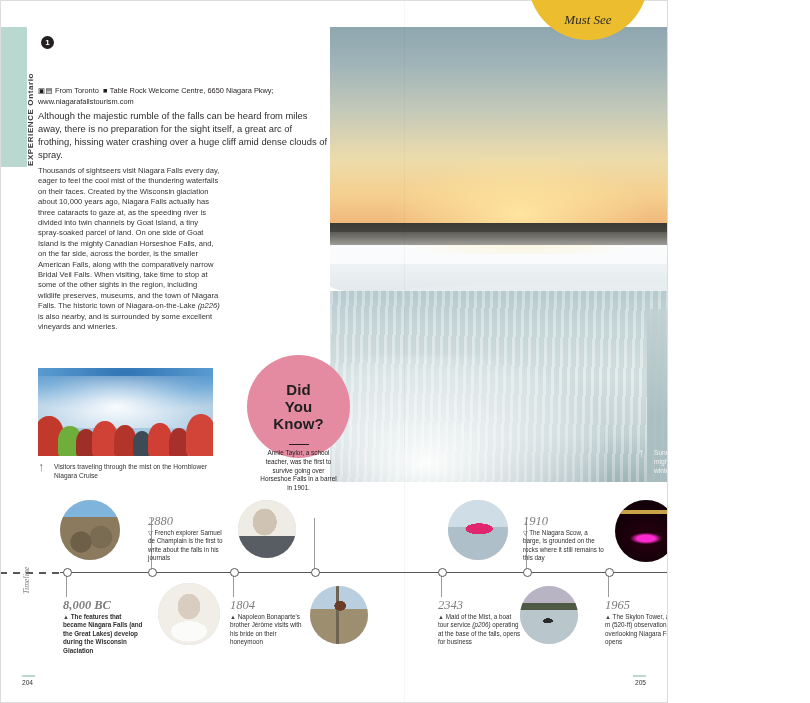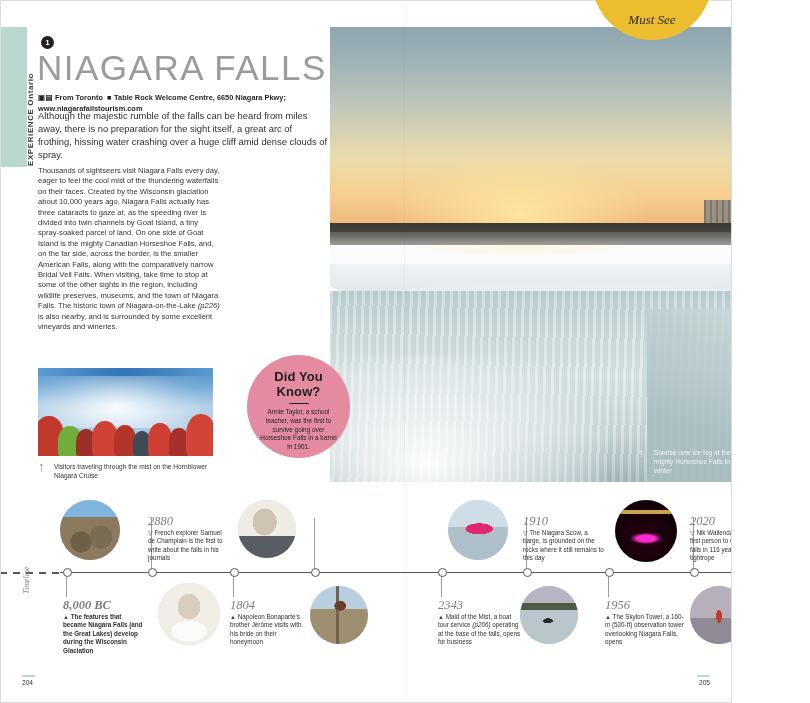--- a/index.html
+++ b/index.html
@@ -1,38 +1,38 @@
 <!DOCTYPE html>
 <html><head>
 <meta charset="utf-8">
 <style>
   html,body{margin:0;padding:0;background:#fff;}
   body{width:810px;height:703px;overflow:hidden;font-family:"Liberation Sans",sans-serif;color:#231f20;}
-  .page{position:relative;width:732px;height:703px;background:#ffffff;overflow:hidden;}
+  .page{position:relative;width:668px;height:703px;background:#ffffff;overflow:hidden;}
 
   
   .edge-tab{position:absolute;left:0;top:27px;width:27px;height:140px;background:#b9d8cf;}
   .vert-label{position:absolute;left:-30px;top:115px;width:120px;transform:rotate(-90deg);
     transform-origin:center center;text-align:center;font-size:8px;letter-spacing:.6px;
     font-weight:700;color:#3b3b3b;}
   .vert-label .ont{font-weight:700;}
 
   
   .must-see{position:absolute;right:20px;top:-40px;width:120px;height:80px;border-radius:0 0 70px 70px;
     background:#ecbe2f;display:flex;align-items:flex-end;justify-content:center;padding-bottom:12px;
     box-sizing:border-box;z-index:6;}
   .must-see span{font-family:"Liberation Serif",serif;font-style:italic;font-size:13px;color:#2b2b2b;}
 
   
   .sight-num{position:absolute;left:41px;top:36px;width:13px;height:13px;border-radius:50%;
     background:#231f20;color:#fff;font-size:8px;line-height:13px;text-align:center;font-weight:700;}
   .title{position:absolute;left:37px;top:48px;font-family:"Liberation Sans",sans-serif;
     font-size:35px;letter-spacing:1.5px;color:#9b9b9b;font-weight:300;white-space:nowrap;}
-  .meta{position:absolute;left:38px;top:93px;width:290px;font-size:7.4px;line-height:10.5px;
-    font-weight:700;color:#231f20;}
+  .meta{position:absolute;left:38px;top:86px;width:290px;font-size:7.4px;line-height:10.5px;
+    font-weight:400;color:#231f20;}
   .meta .gly{font-size:7.4px;letter-spacing:.5px;}
   .intro{position:absolute;left:38px;top:109px;width:290px;font-size:9.4px;line-height:13px;color:#2e2e2e;}
 
   
   .body-col{position:absolute;left:38px;top:166px;width:182px;font-size:7.6px;line-height:10.4px;
     color:#333;text-align:left;}
   .body-col i{font-style:italic;}
 
   
   .photo-small{position:absolute;left:38px;top:368px;width:175px;height:88px;overflow:hidden;
@@ -72,21 +72,21 @@
     background:repeating-linear-gradient(92deg,rgba(255,255,255,.55) 0 3px,rgba(160,185,188,.25) 3px 8px);
     opacity:.55;}
   .hero-spray{position:absolute;left:-5%;bottom:-6%;width:62%;height:34%;
     background:radial-gradient(ellipse at 40% 70%,rgba(255,255,255,.96),rgba(240,245,247,.35) 60%,transparent 78%);}
   .hero-right-water{position:absolute;right:0;top:62%;width:34%;height:38%;
     background:linear-gradient(200deg,#cfdcdc,#a9bdc0 70%);opacity:.9;}
 
   
   .dyk{position:absolute;left:247px;top:355px;width:103px;height:103px;border-radius:50%;
     background:#e48ba1;color:#1f1f1f;text-align:center;box-sizing:border-box;padding:14px 12px 0;z-index:5;}
-  .dyk h4{margin:0;font-size:13px;font-weight:700;letter-spacing:.1px;}
+  .dyk h4{margin:12px;font-size:15px;font-weight:700;letter-spacing:.1px;}
   .dyk .rule{width:20px;height:1.4px;background:#231f20;margin:4px auto 4px;}
   .dyk p{margin:0;font-size:6.4px;line-height:8.6px;}
 
   
   .tl{position:absolute;left:0;top:498px;width:810px;height:165px;}
   .tl-axis{position:absolute;left:0;top:74px;width:810px;height:1px;background:#58585a;}
   .tl-dash{position:absolute;left:0;top:73.5px;width:60px;height:2px;
     background:repeating-linear-gradient(90deg,#58585a 0 7px,transparent 7px 13px);}
   .tl-arrow{position:absolute;right:8px;top:68px;width:13px;height:13px;}
   .tl-arrow:before,.tl-arrow:after{content:"";position:absolute;left:0;width:11px;height:1px;background:#58585a;}
@@ -127,21 +127,20 @@
   <div class="vert-label">
     <span>EXPERIENCE</span>
     <span class="ont">Ontario</span>
   </div>
 
   <div class="must-see">
     <span>Must See</span>
   </div>
 
   <div class="sight-num">1</div>
-  <div class="title">NIAGARA FALLS</div>
 
   <div class="meta">
     <span class="gly">▣▤</span>
     <span>From Toronto</span>&nbsp;
     <span class="gly">■</span>
     <span>Table Rock Welcome Centre, 6650 Niagara Pkwy;</span><br>
     <span>www.niagarafallstourism.com</span>
   </div>
 
   <div class="intro">Although the majestic rumble of the falls can be heard from miles away, there is no preparation for the sight itself, a great arc of frothing, hissing water crashing over a huge cliff amid dense clouds of spray.</div>
@@ -274,21 +273,21 @@
       <div class="yr">2343</div>
       <div class="tx"><span class="mk">▲</span> <span>Maid of the Mist, a boat tour service </span><i>(p206)</i><span> operating at the base of the falls, opens for business</span></div>
     </div>
 
     <div class="ev" style="left:523px;top:16px;width:82px;">
       <div class="yr">1910</div>
       <div class="tx"><span class="mk">▽</span> <span>The Niagara Scow, a barge, is grounded on the rocks where it still remains to this day</span></div>
     </div>
 
     <div class="ev" style="left:605px;top:100px;width:82px;">
-      <div class="yr">1956</div>
+      <div class="yr">1965</div>
       <div class="tx"><span class="mk">▲</span> <span>The Skylon Tower, a 160-m (520-ft) observation tower overlooking Niagara Falls, opens</span></div>
     </div>
 
     <div class="ev" style="left:690px;top:16px;width:92px;">
       <div class="yr">2020</div>
       <div class="tx"><span class="mk">▽</span> <span>Nik Wallenda becomes the first person to walk across the falls in 116 years, using a tightrope</span></div>
     </div>
   </div>
 
   <div class="folio l">204</div>

